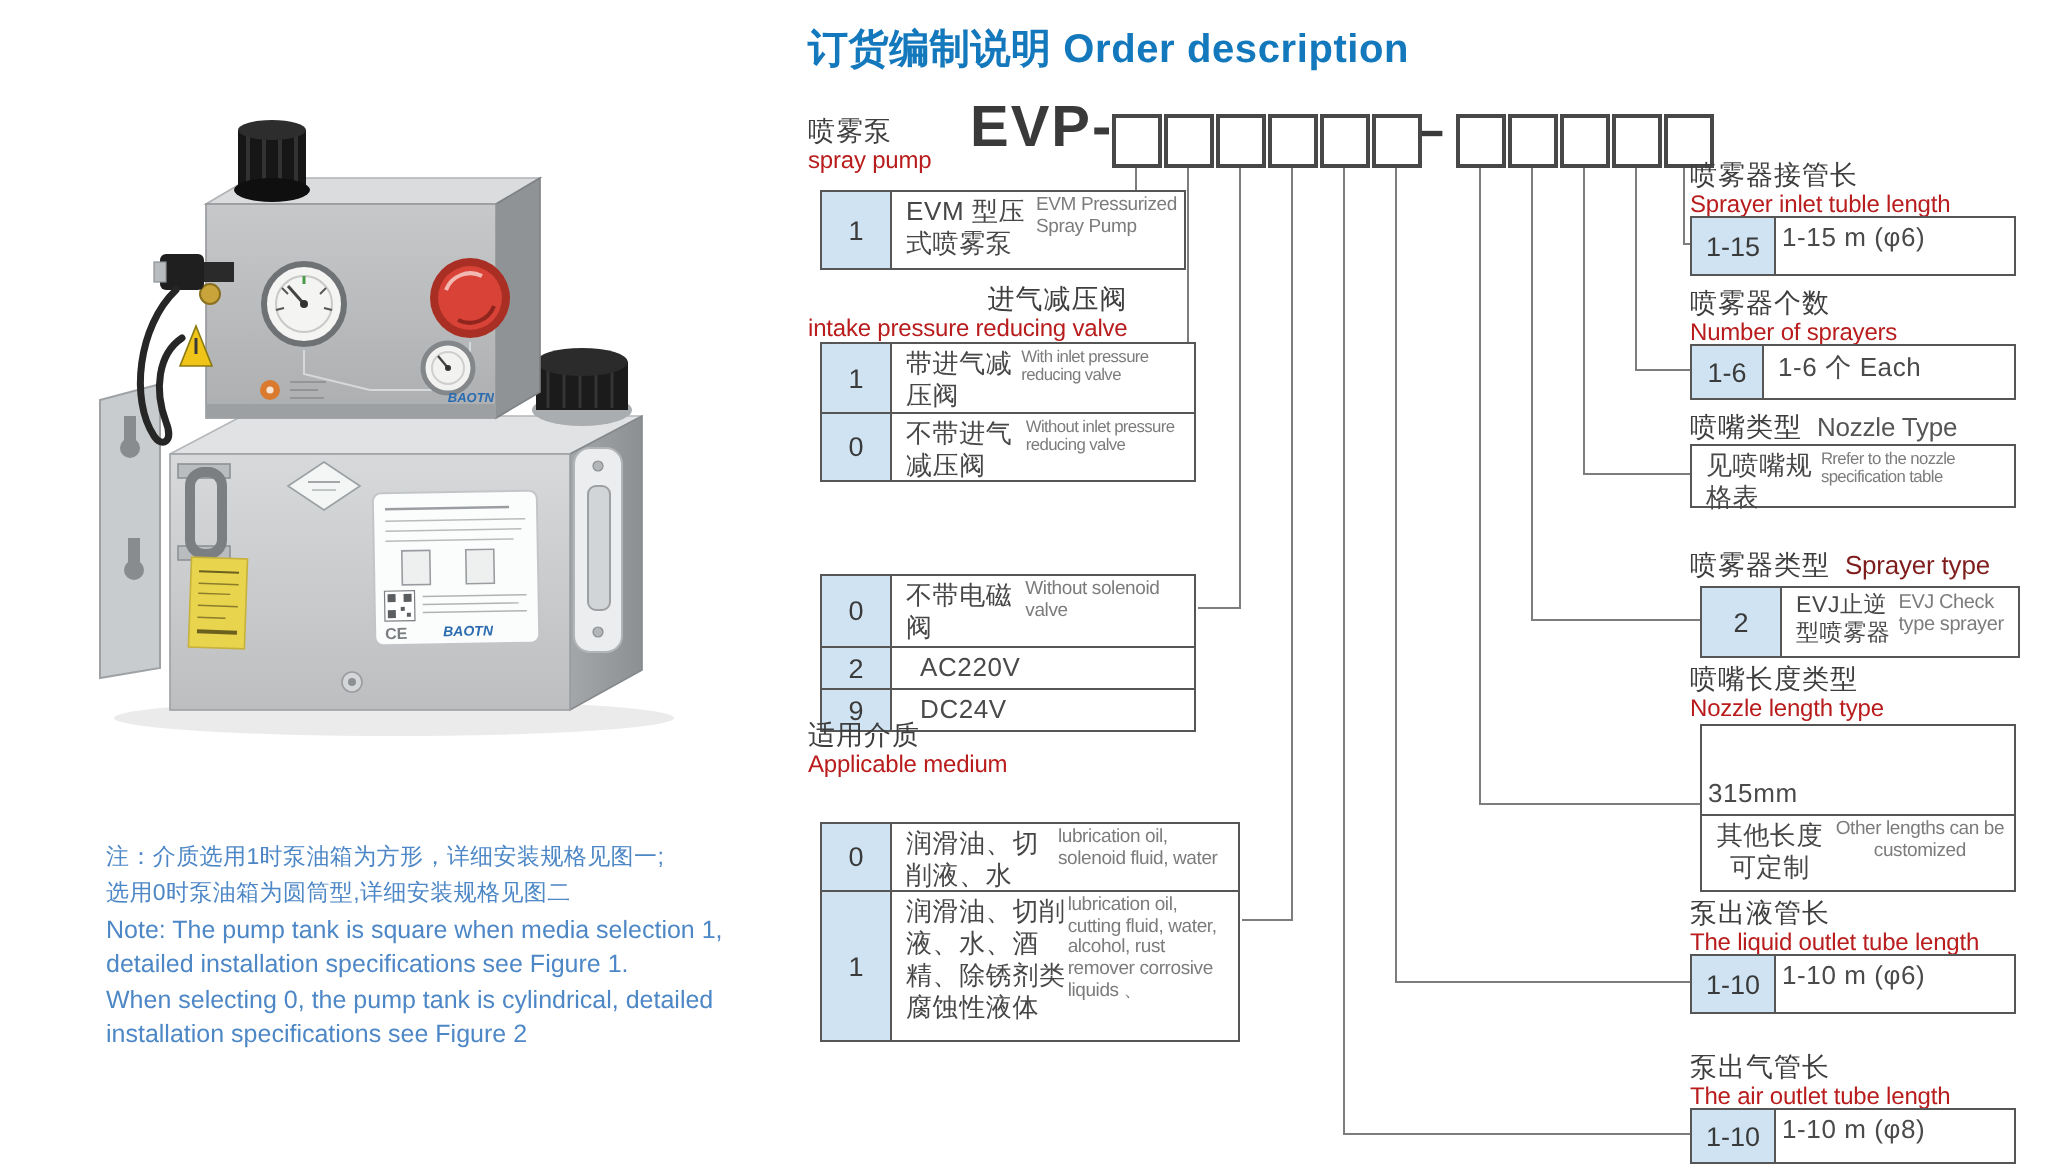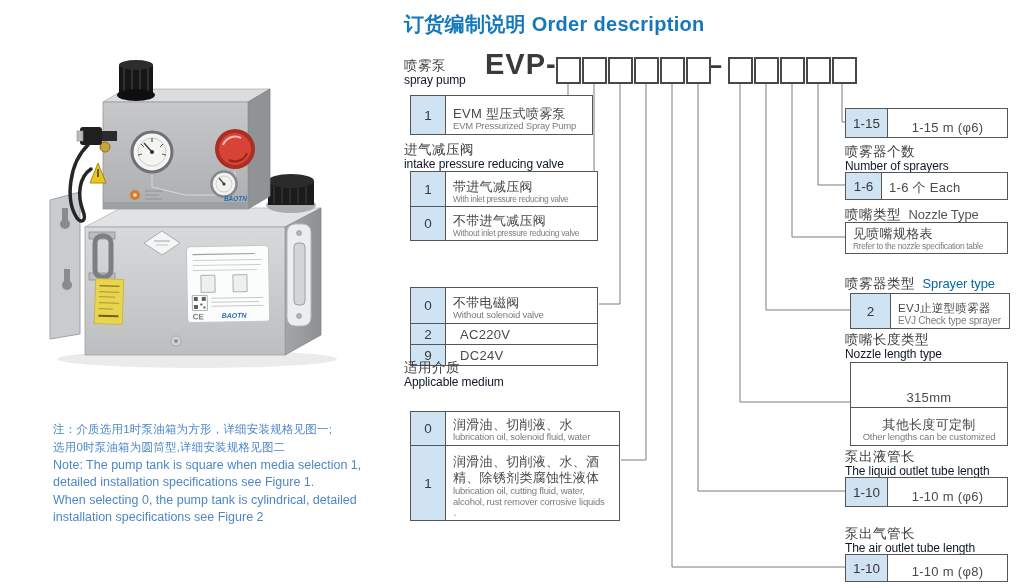--- a/index.html
+++ b/index.html
@@ -5,28 +5,28 @@
   html,body{margin:0;padding:0;background:#fff;}
   #canvas{position:relative;width:1024px;height:588px;background:#ffffff;overflow:hidden;
           font-family:"Liberation Sans","DejaVu Sans",sans-serif;}
   .abs{position:absolute;}
   .title{position:absolute;left:404px;top:11px;font-size:20px;font-weight:bold;color:#1478bc;letter-spacing:0.3px;}
   .evp{position:absolute;left:485px;top:48px;font-size:29px;font-weight:600;color:#3a3a3a;letter-spacing:1px;}
   .sep{position:absolute;left:707px;top:50px;font-size:27px;font-weight:600;color:#3a3a3a;}
   .cbox{position:absolute;top:57px;width:25px;height:27px;box-sizing:border-box;border:2px solid #484848;background:#fff;}
   .sec{position:absolute;line-height:1.12;}
   .szh{display:block;font-size:13.5px;color:#3e3e3e;letter-spacing:0.5px;}
-  .sen{display:block;font-size:12px;color:#0f172a;margin-top:1px;letter-spacing:-0.1px;}
+  .sen{display:block;font-size:12px;color:#b91c1c;margin-top:1px;letter-spacing:-0.1px;}
   .sec.inline .szh,.sec.inline .sen{display:inline;margin-right:3px;margin-top:31px;}
   .tbl{position:absolute;background:#fff;border:1px solid #565656;box-sizing:border-box;}
   .trow{display:flex;align-items:stretch;border-top:1px solid #565656;box-sizing:border-box;}
   .trow:first-child{border-top:0;}
   .code{flex:0 0 auto;display:flex;align-items:center;justify-content:center;background:#cfe3f2;
         border-right:1px solid #565656;font-size:13.5px;color:#3a3a3a;box-sizing:border-box;}
-  .desc{flex:1;padding:2px 3px 2px 7px;display:flex;flex-direction:column;justify-content:flex-end;min-width:0;}
+  .desc{flex:1;padding:2px 3px 2px 7px;display:flex;flex-direction:row;justify-content:flex-start;min-width:0;}
   .desc.center{text-align:center;padding-left:3px;}
   .zh{font-size:13px;color:#474747;line-height:1.22;letter-spacing:0.3px;}
   .en{font-size:9.5px;color:#7c7c7c;line-height:1.12;letter-spacing:-0.2px;}
   .en.xs{font-size:8.4px;letter-spacing:-0.3px;}
   .val{font-size:13px;color:#4a4a4a;letter-spacing:0.3px;}
   .note{position:absolute;left:53px;top:420px;width:310px;color:#4d87c6;}
   .nzh{display:block;font-size:11.5px;line-height:1.6;letter-spacing:0.2px;}
   .nen{display:block;font-size:12.5px;line-height:1.4;}
   svg text{font-family:"Liberation Sans","DejaVu Sans",sans-serif;}
 </style>
@@ -247,21 +247,21 @@
   <div class="tbl" style="left:410px;top:95px;width:183px;">
     <div class="trow" style="height:38px;">
       <div class="code" style="width:35px;">1</div>
       <div class="desc">
         <span class="zh">EVM 型压式喷雾泵</span>
         <span class="en">EVM Pressurized Spray Pump</span>
       </div>
     </div>
   </div>
 
-  <div class="sec" style="left:404px;top:142px;">
+  <div class="sec" style="left:404px;top:142px;text-align:right;">
     <span class="szh">进气减压阀</span>
     <span class="sen">intake pressure reducing valve</span>
   </div>
   <div class="tbl" style="left:410px;top:171px;width:188px;">
     <div class="trow" style="height:34px;">
       <div class="code" style="width:35px;">1</div>
       <div class="desc">
         <span class="zh">带进气减压阀</span>
         <span class="en xs">With inlet pressure reducing valve</span>
       </div>
@@ -311,20 +311,24 @@
     </div>
     <div class="trow" style="height:75px;">
       <div class="code" style="width:35px;">1</div>
       <div class="desc">
         <span class="zh">润滑油、切削液、水、酒精、除锈剂类腐蚀性液体</span>
         <span class="en">lubrication oil, cutting fluid, water, alcohol, rust remover corrosive liquids 、</span>
       </div>
     </div>
   </div>
 
+  <div class="sec" style="left:845px;top:80px;">
+    <span class="szh">喷雾器接管长</span>
+    <span class="sen">Sprayer inlet tuble length</span>
+  </div>
   <div class="tbl" style="left:845px;top:108px;width:163px;">
     <div class="trow" style="height:28px;">
       <div class="code" style="width:42px;">1-15</div>
       <div class="desc center">
         <span class="val">1-15 m (φ6)</span>
       </div>
     </div>
   </div>
 
   <div class="sec" style="left:845px;top:144px;">
@@ -348,21 +352,21 @@
     <div class="trow" style="height:30px;">
       <div class="desc">
         <span class="zh">见喷嘴规格表</span>
         <span class="en xs">Rrefer to the nozzle specification table</span>
       </div>
     </div>
   </div>
 
   <div class="sec inline" style="left:845px;top:274px;">
     <span class="szh">喷雾器类型</span>
-    <span class="sen" style="font-size:13px;color:#0369a1;">Sprayer type</span>
+    <span class="sen" style="font-size:13px;color:#7f1d1d;">Sprayer type</span>
   </div>
   <div class="tbl" style="left:850px;top:293px;width:160px;">
     <div class="trow" style="height:34px;">
       <div class="code" style="width:40px;">2</div>
       <div class="desc">
         <span class="zh" style="font-size:11.5px;">EVJ止逆型喷雾器</span>
         <span class="en" style="font-size:10px;">EVJ Check type sprayer</span>
       </div>
     </div>
   </div>

